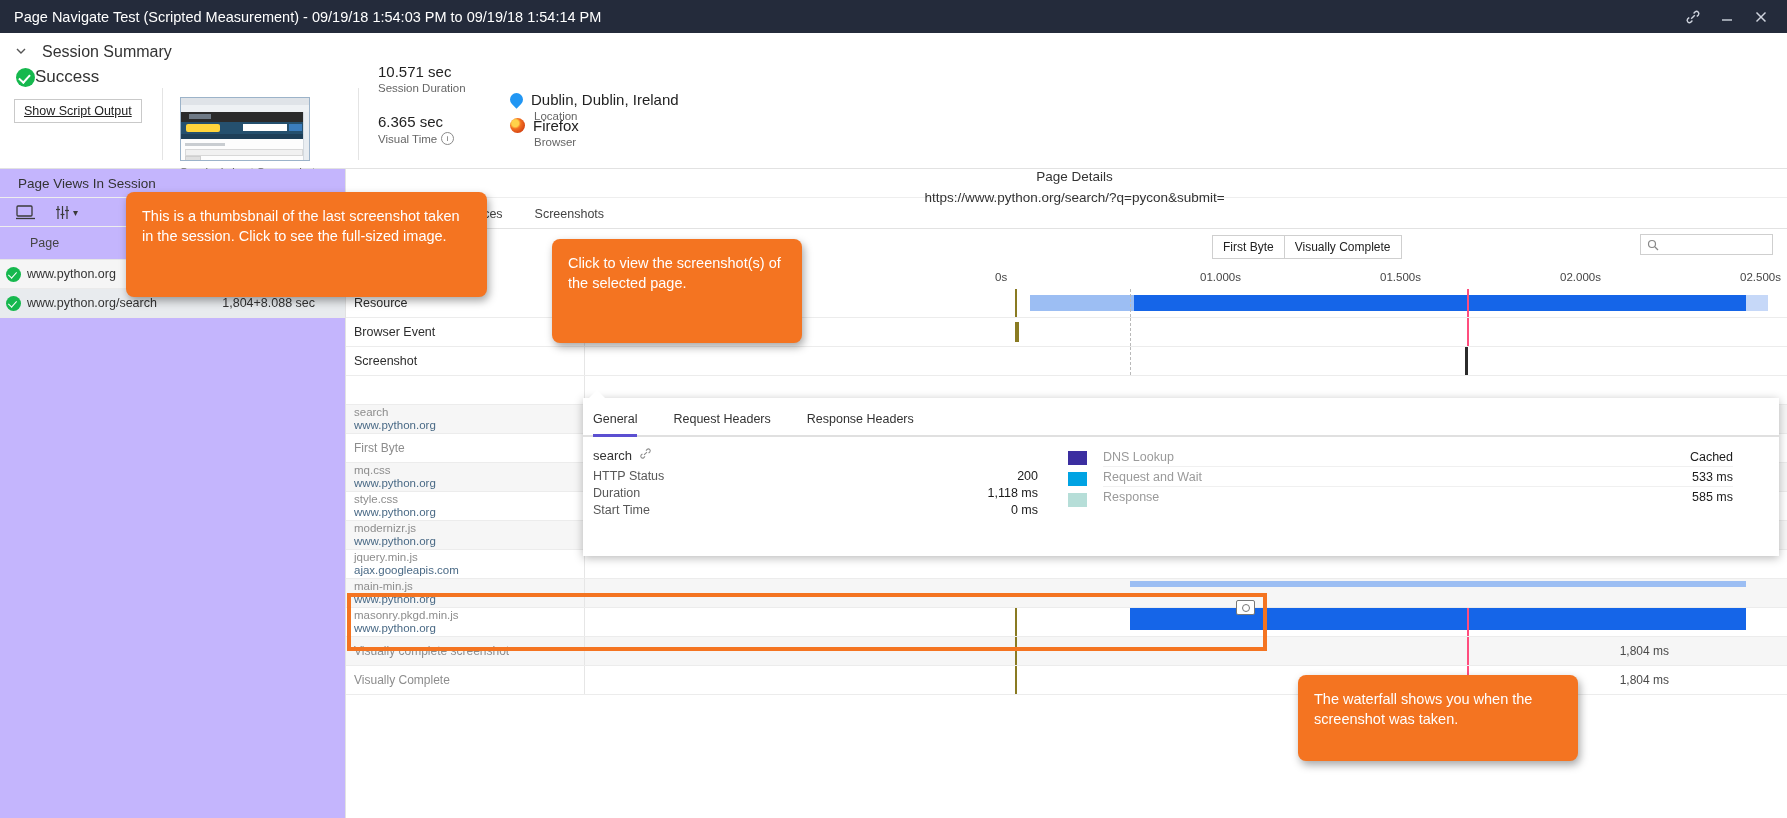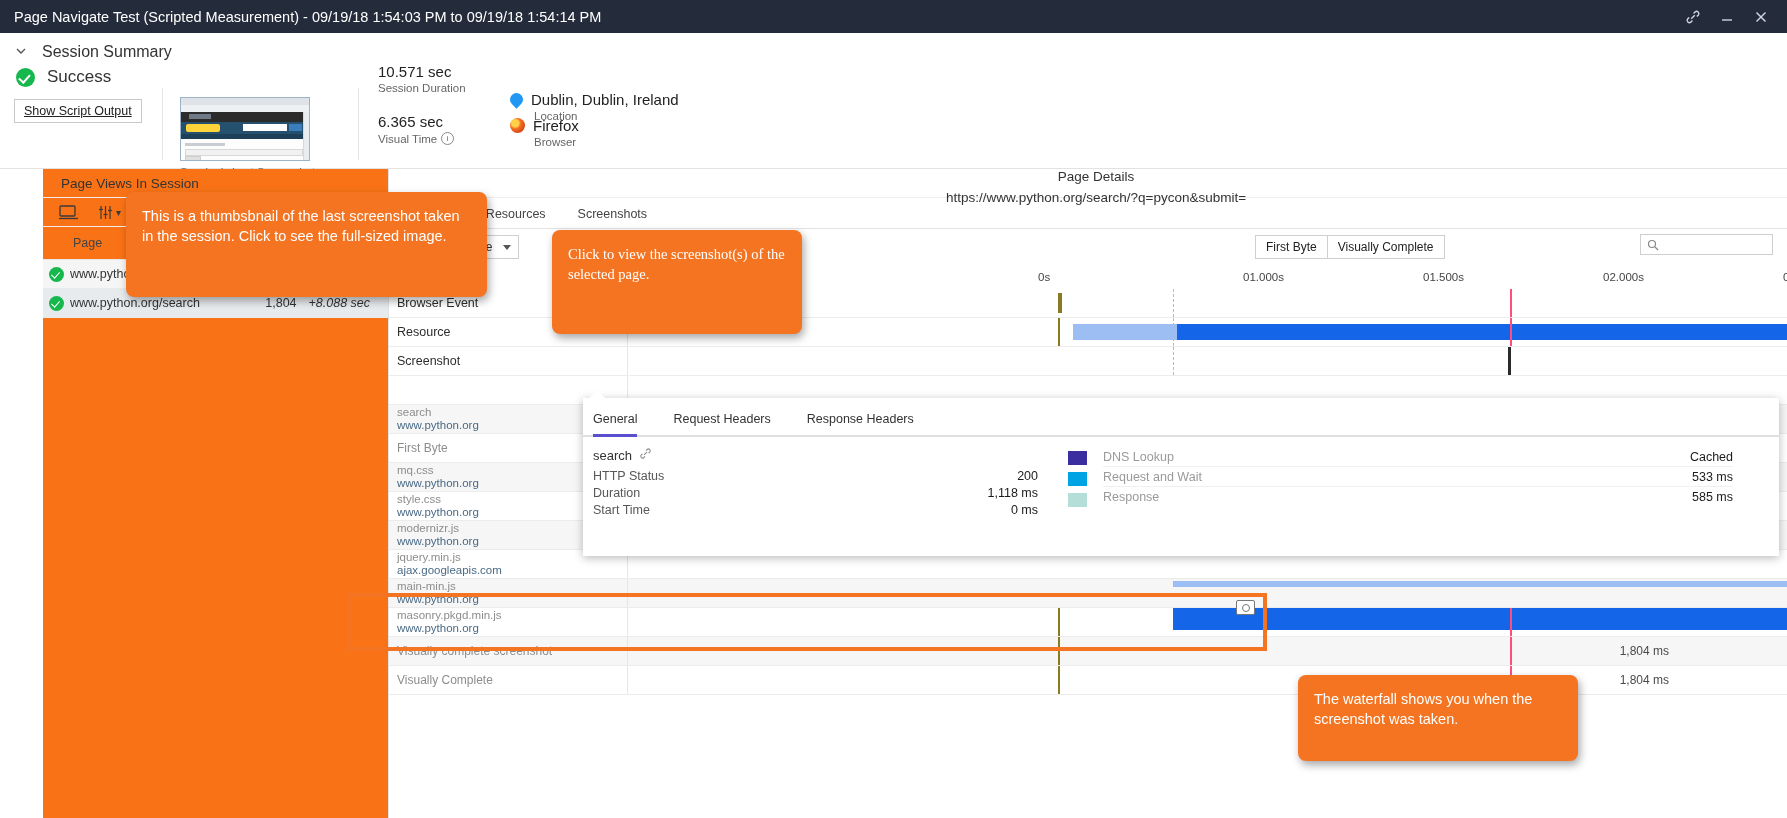--- a/index.html
+++ b/index.html
@@ -27,21 +27,21 @@
   .win-btns .wb svg{ display:block; }
 
   
   .summary{
     height:135px; border-bottom:1px solid #e2e2e2;
     position:relative; background:#fff;
   }
   .sum-head{ display:flex; align-items:center; gap:14px; padding:10px 0 0 14px;}
   .chev{ color:#555; font-size:13px; }
   .sum-title{ font-size:16px; color:#333; }
-  .succ-row{ display:flex; align-items:center; gap:12px; padding:6px 0 0 16px;}
+  .succ-row{ display:flex; align-items:center; padding:6px 0 0 16px;}
   .check{
     width:19px;height:19px;border-radius:50%;
     background:#16b84e; position:relative; flex:0 0 auto;
   }
   .check:after{
     content:""; position:absolute; left:5px; top:4px;
     width:5px;height:9px; border:2px solid #fff;
     border-top:0;border-left:0; transform:rotate(42deg);
   }
   .succ-txt{ font-size:17px; color:#333; }
@@ -69,21 +69,21 @@
   }
   .metric2{ position:absolute; }
   .metric2 .big{ font-size:15px; color:#222; display:flex; align-items:center; gap:8px;}
   .metric2 .sub{ font-size:11.5px; color:#666; margin-top:2px; margin-left:24px;}
   .pin{ width:13px;height:13px;border-radius:50% 50% 50% 0; background:#2196f3; transform:rotate(-45deg); flex:0 0 auto;}
   .ffx{ width:15px;height:15px;border-radius:50%;
         background:radial-gradient(circle at 35% 35%,#ffd24a 0 25%,#f37021 40%,#d44413 75%); flex:0 0 auto;}
 
   
   .midband{ display:flex; height:650px; }
-  .left-pane{ width:345px; border-right:1px solid #e2e2e2; position:relative; background:#f97316;margin-left:43px;}
+  .left-pane{ width:345px; border-right:1px solid #e2e2e2; position:relative; background:#c4b5fd;}
   .pv-head{
     height:28px; display:flex; align-items:center; padding-left:18px;
     font-size:13.5px; color:#333; border-bottom:1px solid #eee;
   }
   .pv-tools{ height:28px; display:flex; align-items:center; gap:20px; padding-left:16px; border-bottom:1px solid #eee;}
   .icon-btn{ cursor:pointer; color:#3a3a3a; display:flex; align-items:center; gap:3px;}
   .tbl-head{
     height:32px; display:flex; align-items:center; border-bottom:1px solid #e6e6e6;
     font-size:12.5px; color:#444;
   }
@@ -95,21 +95,21 @@
     border-bottom:1px solid #eaeaea; cursor:pointer;
   }
   .prow.alt{ background:#f5f5f5;}
   .prow.sel{ background:#e8ebee;}
   .prow .ck{ width:30px; display:flex; justify-content:center;}
   .mini-check{ width:15px;height:15px;border-radius:50%; background:#16b84e; position:relative;}
   .mini-check:after{ content:""; position:absolute; left:4px;top:3.5px;width:4px;height:7px;
     border:1.6px solid #fff;border-top:0;border-left:0;transform:rotate(42deg);}
   .prow .p1{ width:190px;}
   .prow .p2{ width:62px; text-align:right;}
-  .prow .p3{ width:95px; text-align:center; padding-right:6px;font-style:italic;}
+  .prow .p3{ width:95px; text-align:left; padding-right:6px;}
 
   .right-pane{ flex:1; position:relative; background:#fff; }
   .pd-head{ height:28px; display:flex; align-items:center; gap:6px; padding-left:16px;
             font-size:13.5px; color:#333; border-bottom:1px solid #eee;flex-direction:column;}
   .pd-url{ color:#333; }
   .tabs{ height:30px; display:flex; align-items:flex-end; gap:0; padding-left:16px;
          border-bottom:1px solid #e2e2e2;}
   .tab{ padding:0 18px 7px 0; font-size:12.5px; color:#444; cursor:pointer; margin-right:14px;}
   .tab.active{ color:#111; }
 
@@ -200,21 +200,21 @@
 
   
   .callout{
     position:absolute; background:#f47421; color:#fff;
     font-size:14.5px; line-height:20px; border-radius:8px;
     box-shadow:2px 4px 9px rgba(0,0,0,.35); z-index:60; padding:14px 16px;
   }
   .co-tail{ position:absolute; width:0;height:0; z-index:59;}
 
   #callout1{ left:126px; top:192px; width:329px; height:77px;}
-  #callout2{ left:552px; top:230px; width:218px; height:76px;font-family:Liberation Serif, serif;}
+  #callout2{ left:552px; top:239px; width:218px; height:76px;}
   #callout3{ left:1298px; top:675px; width:248px; height:58px;}
 </style>
 </head>
 <body>
 
 <div class="titlebar">
   <div class="ttl">Page Navigate Test (Scripted Measurement) - 09/19/18 1:54:03 PM to 09/19/18 1:54:14 PM</div>
   <div class="win-btns">
     <span class="wb">
       <svg width="16" height="16" viewBox="0 0 16 16">
@@ -389,38 +389,38 @@
       <div class="wf-axis">
         <span style="left:410px;">0s</span>
         <span style="left:615px;">01.000s</span>
         <span style="left:795px;">01.500s</span>
         <span style="left:975px;text-align:center;">02.000s</span>
         <span style="left:1155px;">02.500s</span>
       </div>
 
       <div class="wf-row">
         <div class="wf-lbl">
-            <span class="solo">Browser Event</span>
-          </div>
-        <div class="wf-track">
-          <div class="mark-olive" style="left:430px;height:20px;top:4px;width:4px;"></div>
-          <div class="mark-pink" style="left:882px;"></div>
-          <div class="mark-dash" style="left:545px;"></div>
-        </div>
-      </div>
-
-      <div class="wf-row">
-        <div class="wf-lbl">
             <span class="solo">Resource</span>
           </div>
         <div class="wf-track">
           <div class="mark-olive" style="left:430px;"></div>
           <div class="bar lblue" style="left:445px;width:104px;"></div>
           <div class="bar blue" style="left:549px;width:612px;"></div>
           <div class="bar vlblue" style="left:1161px;width:22px;"></div>
+          <div class="mark-pink" style="left:882px;"></div>
+          <div class="mark-dash" style="left:545px;"></div>
+        </div>
+      </div>
+
+      <div class="wf-row">
+        <div class="wf-lbl">
+            <span class="solo">Browser Event</span>
+          </div>
+        <div class="wf-track">
+          <div class="mark-olive" style="left:430px;height:20px;top:4px;width:4px;"></div>
           <div class="mark-pink" style="left:882px;"></div>
           <div class="mark-dash" style="left:545px;"></div>
         </div>
       </div>
 
       <div class="wf-row">
         <div class="wf-lbl">
             <span class="solo">Screenshot</span>
           </div>
         <div class="wf-track">

